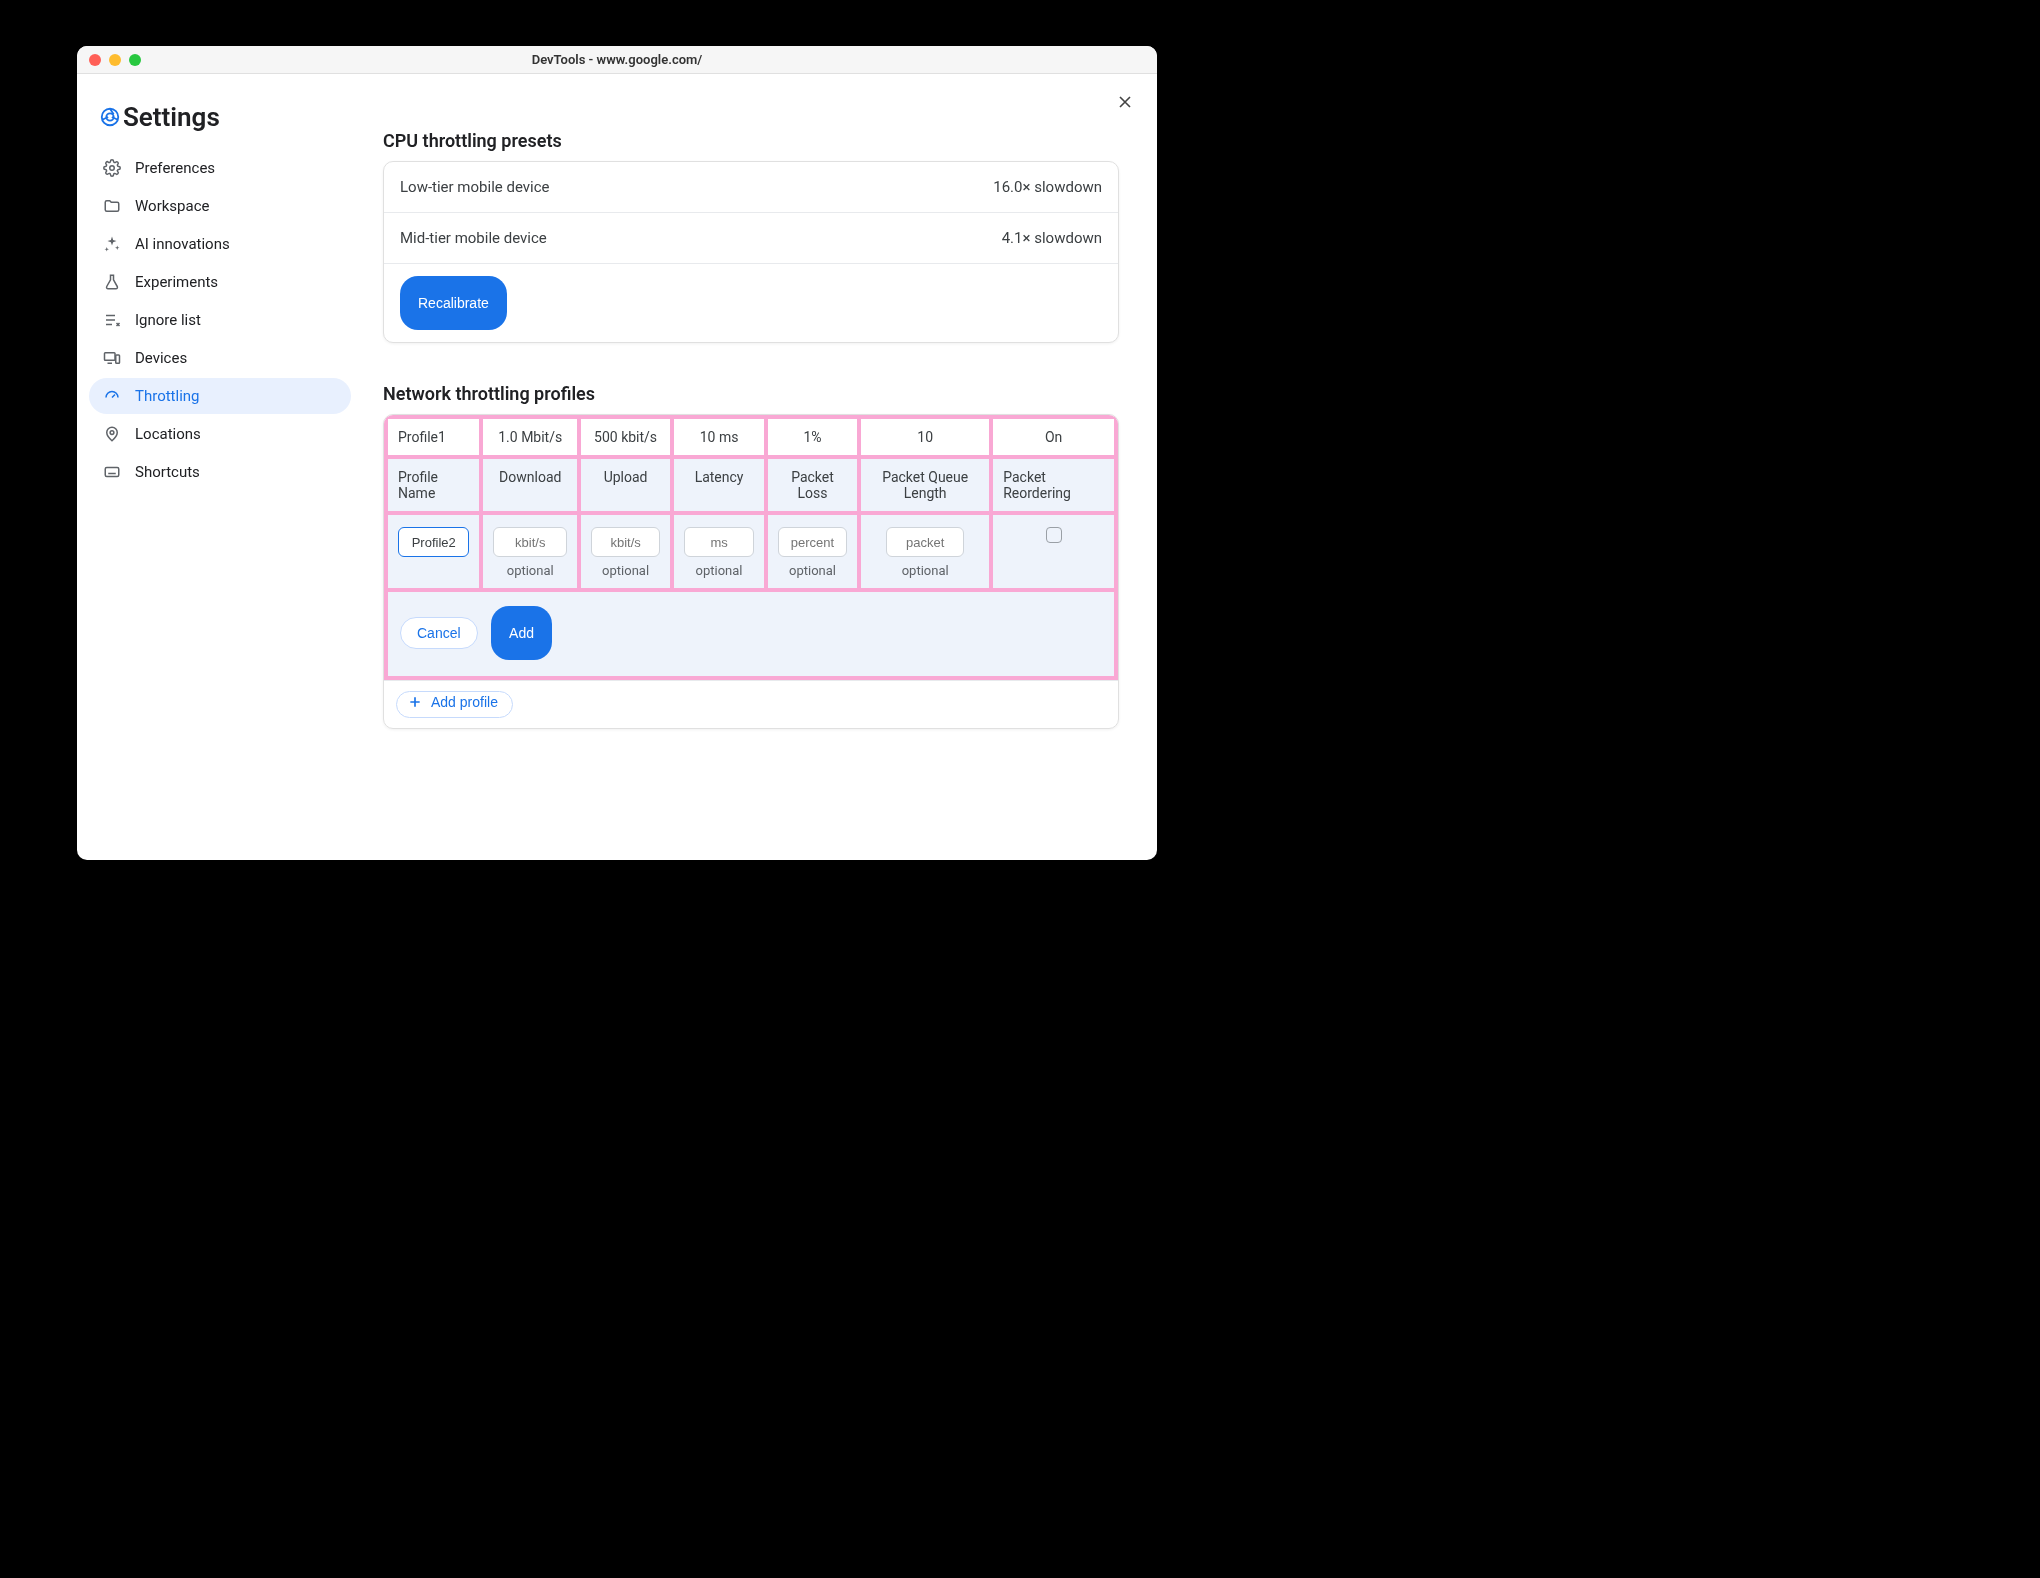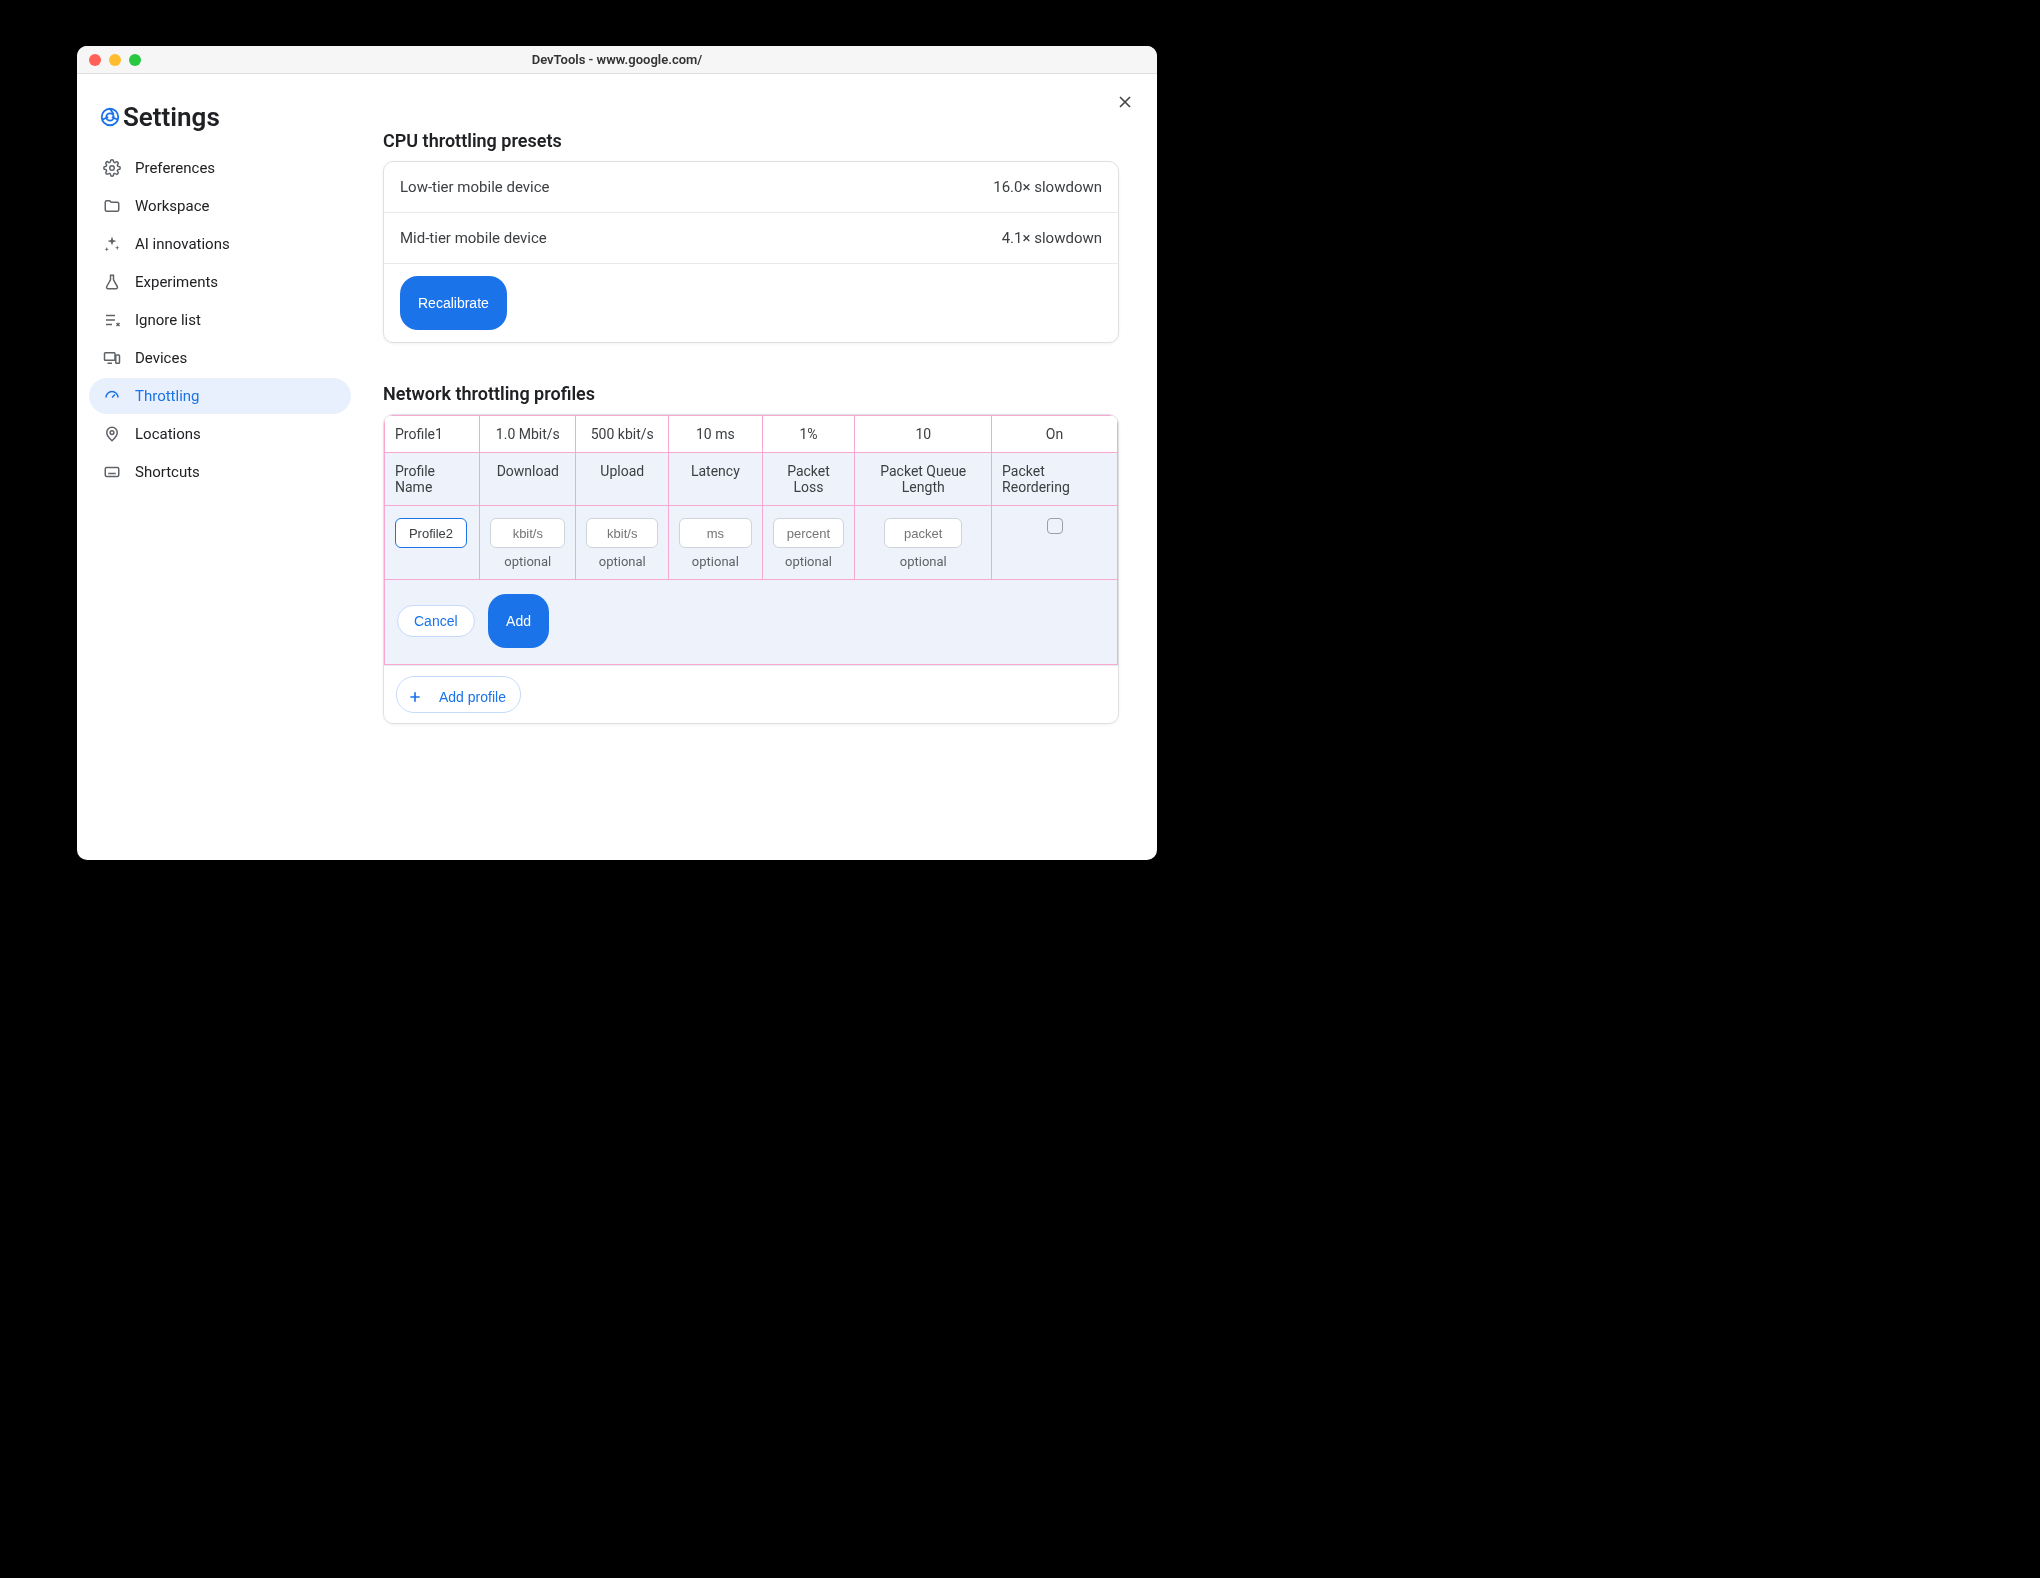--- a/index.html
+++ b/index.html
@@ -82,24 +82,24 @@
   }
   .card-footer { padding: 12px 16px; }
   .btn-primary {
     background: #1a73e8; color: #fff; border: none;
     padding: 19px 18px; border-radius: 18px; font-size: 14px; font-weight:500; cursor: pointer;
   }
   .btn-outline {
     background: #fff; color: #1a73e8; border: 1px solid #c6dafc;
     padding: 7px 16px; border-radius: 18px; font-size: 14px; cursor: pointer;
   }
-  .btn-outline.add { display:inline-flex; align-items:center; gap:16px; padding:12px 14px 7px 10px; }
+  .btn-outline.add { display:inline-flex; align-items:center; gap:8px; padding:2px 14px 7px 10px; }
   .table { width:100%; border-collapse: collapse; }
   .table th, .table td {
-    border: 1px solid #f9a8d4; padding: 10px 10px; font-size: 14px; text-align: center;
+    border: 4px solid #f9a8d4; padding: 10px 10px; font-size: 14px; text-align: center;
     color:#3c4043; font-weight:400; vertical-align: top;
   }
   .table th:first-child, .table td:first-child { text-align:left; }
   .table thead tr:first-child td { background:#fff; }
   .form-row td { background:#eef3fb; vertical-align: top; padding-top:12px; }
   .form-hdr td { background:#eef3fb; font-size:14px; }
   .inp {
     width: 100%; max-width: 78px; height: 30px;
     border: 1px solid #cfd4da; border-radius: 6px; text-align: center;
     font-size: 13px; color:#3c4043; background:#fff;

